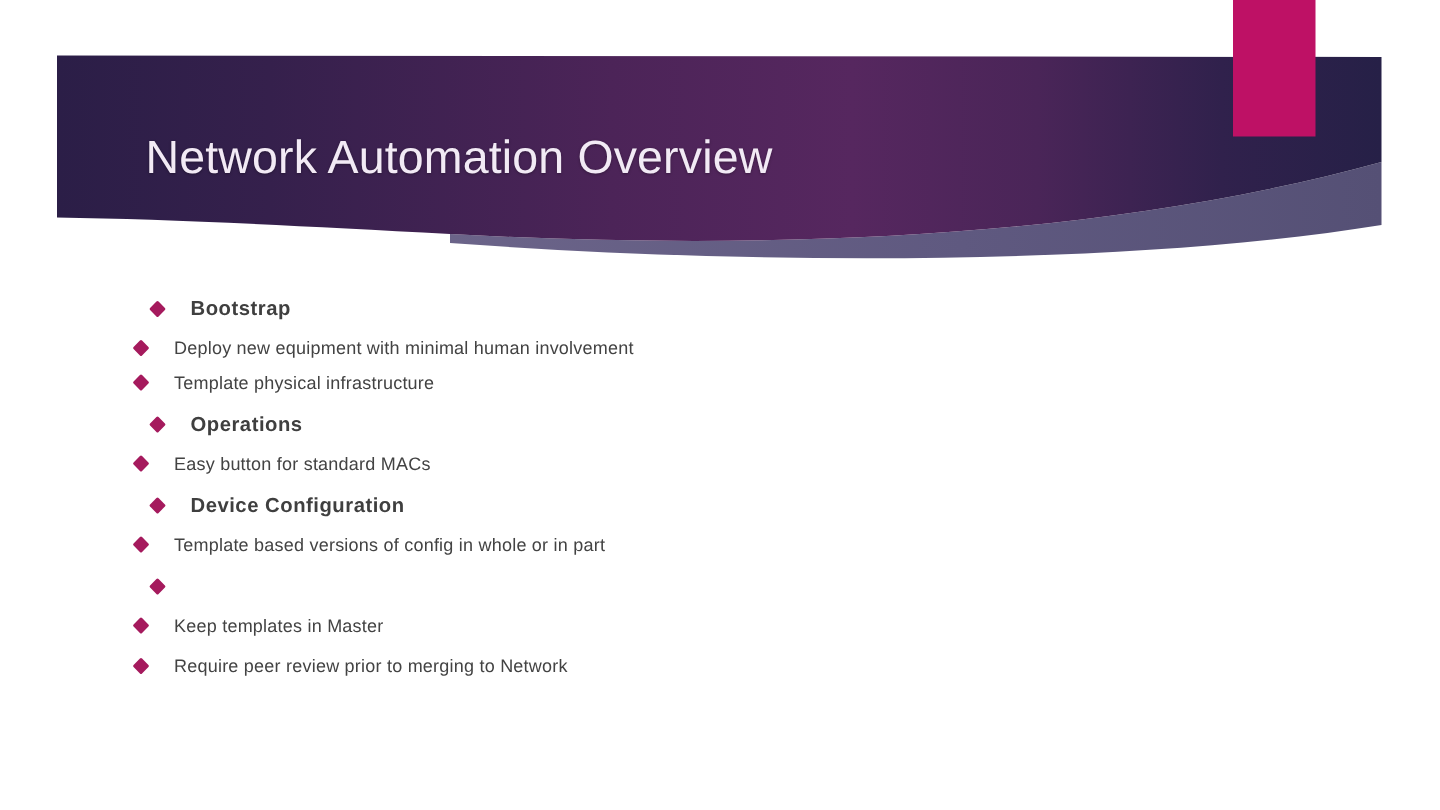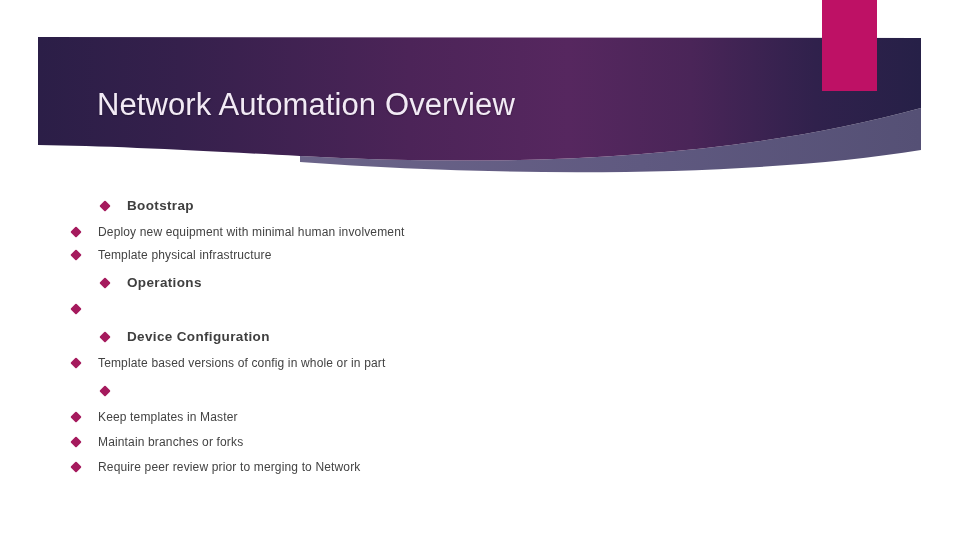--- a/index.html
+++ b/index.html
@@ -64,21 +64,21 @@
     position: relative;
     display: flex;
     align-items: flex-start;
   }
 
   .bullet-row.level-1 {
     padding-left: 101px;
     height: 25px;
   }
   .bullet-row.level-2 {
-    padding-left: 72px;
+    padding-left: 90px;
     height: 23px;
   }
 
   .diamond {
     flex: 0 0 auto;
     position: relative;
     background: #a51a5d;
     transform: rotate(45deg);
   }
   .level-1 .diamond {
@@ -175,20 +175,21 @@
 
     <div class="bullet-row level-1">
       <span class="diamond"></span>
       <span class="bullet-text">Operations</span>
     </div>
 
     <div class="gap-sm"></div>
 
     <div class="bullet-row level-2">
       <span class="diamond"></span>
+      <span class="bullet-text">Easy button for standard MACs</span>
     </div>
 
     <div class="gap-md"></div>
 
     <div class="bullet-row level-1">
       <span class="diamond"></span>
       <span class="bullet-text">Device Configuration</span>
     </div>
 
     <div class="gap-sm"></div>
@@ -206,24 +207,20 @@
 
     <div class="gap-sm"></div>
 
     <div class="bullet-row level-2">
       <span class="diamond"></span>
       <span class="bullet-text">Keep templates in Master</span>
     </div>
 
     <div class="gap-sm"></div>
 
-    <div class="bullet-row level-2">
-      <span class="diamond"></span>
-      <span class="bullet-text">Maintain branches or forks</span>
-    </div>
 
     <div class="gap-sm"></div>
 
     <div class="bullet-row level-2">
       <span class="diamond"></span>
       <span class="bullet-text">Require peer review prior to merging to Network</span>
     </div>
 
   </div>
 </div>

